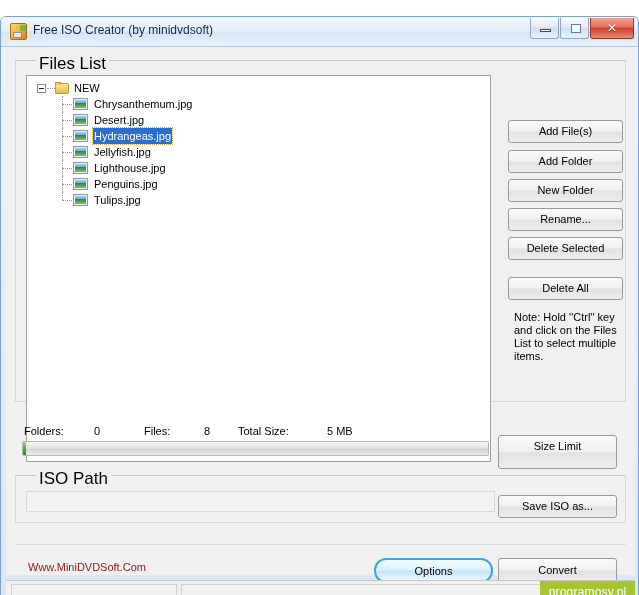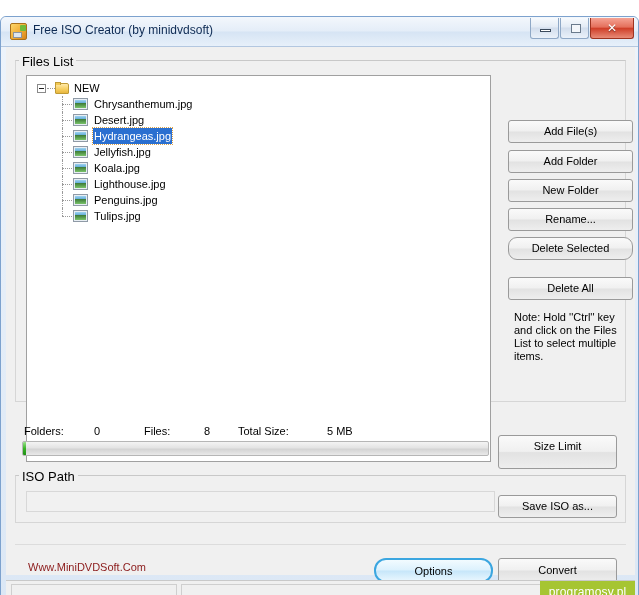--- a/index.html
+++ b/index.html
@@ -72,22 +72,22 @@
   .client{
     position:absolute;left:5px;top:30px;width:629px;height:528px;
     background:#f0f0f0;
     box-sizing:border-box;
   }
   .groupbox{
     position:absolute;box-sizing:border-box;
     border:1px solid #d6d6d6;border-top-color:#c8c8c8;
   }
   .group-label{
-    position:absolute;top:-7px;left:3px;background:#f0f0f0;
-    padding:0 3px;font-size:13px;color:#000;
+    position:absolute;top:-7px;left:20px;background:#f0f0f0;
+    padding:0 3px;font-size:17px;color:#000;
   }
   
   #files-group{left:9px;top:13px;width:611px;height:342px;}
   .treepanel{
     position:absolute;left:10px;top:14px;width:465px;height:387px;
     background:#fff;border:1px solid #a0a0a0;box-sizing:border-box;
     overflow:hidden;
   }
   .tree{position:relative;padding:4px 0 0 0;}
   .node{
@@ -146,26 +146,26 @@
   
   .btn{
     position:absolute;box-sizing:border-box;
     border:1px solid #9a9a9a;border-radius:3px;
     background:linear-gradient(to bottom,#fafafa 0%,#f0f0f0 48%,#e2e2e2 52%,#eeeeee 100%);
     font-family:"Liberation Sans","DejaVu Sans",sans-serif;
     font-size:11px;color:#000;text-align:center;
     line-height:21px;
     cursor:default;
   }
-  .side-btn{left:492px;width:125px;height:23px;line-height:21px;}
+  .side-btn{left:492px;width:115px;height:23px;line-height:21px;}
   #b-addfiles{top:59px;}
   #b-addfolder{top:89px;}
   #b-newfolder{top:118px;}
   #b-rename{top:147px;}
-  #b-delsel{top:176px;border-radius:9px;}
+  #b-delsel{top:176px;}
   #b-delall{top:216px;}
   .note{
     position:absolute;left:498px;top:250px;width:108px;
     font-size:11px;line-height:13px;color:#000;
   }
   
   .stats{position:absolute;left:18px;top:378px;font-size:11px;}
   .stats span{position:absolute;white-space:nowrap;}
   .s-foldlab{left:0;}
   .s-foldval{left:70px;}
@@ -277,26 +277,20 @@
             <span class="label">Hydrangeas.jpg</span>
           </div>
 
           <div class="node child">
             <span class="vline"></span>
             <span class="hline"></span>
             <span class="file-ico"></span>
             <span class="label">Jellyfish.jpg</span>
           </div>
 
-          <div class="node child">
-            <span class="vline"></span>
-            <span class="hline"></span>
-            <span class="file-ico"></span>
-            <span class="label">Koala.jpg</span>
-          </div>
 
           <div class="node child">
             <span class="vline"></span>
             <span class="hline"></span>
             <span class="file-ico"></span>
             <span class="label">Lighthouse.jpg</span>
           </div>
 
           <div class="node child">
             <span class="vline"></span>

